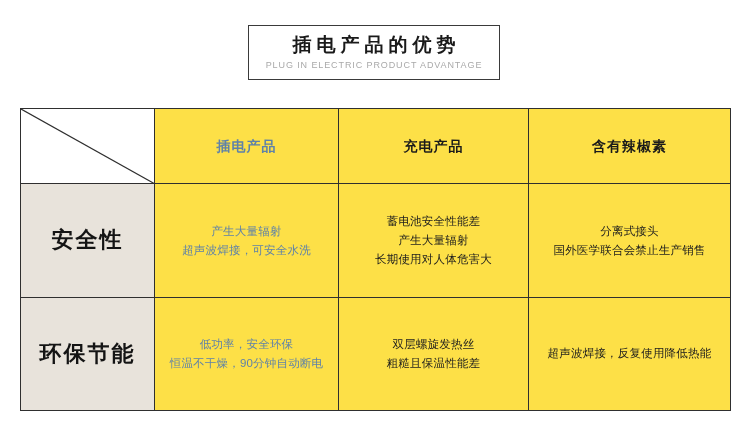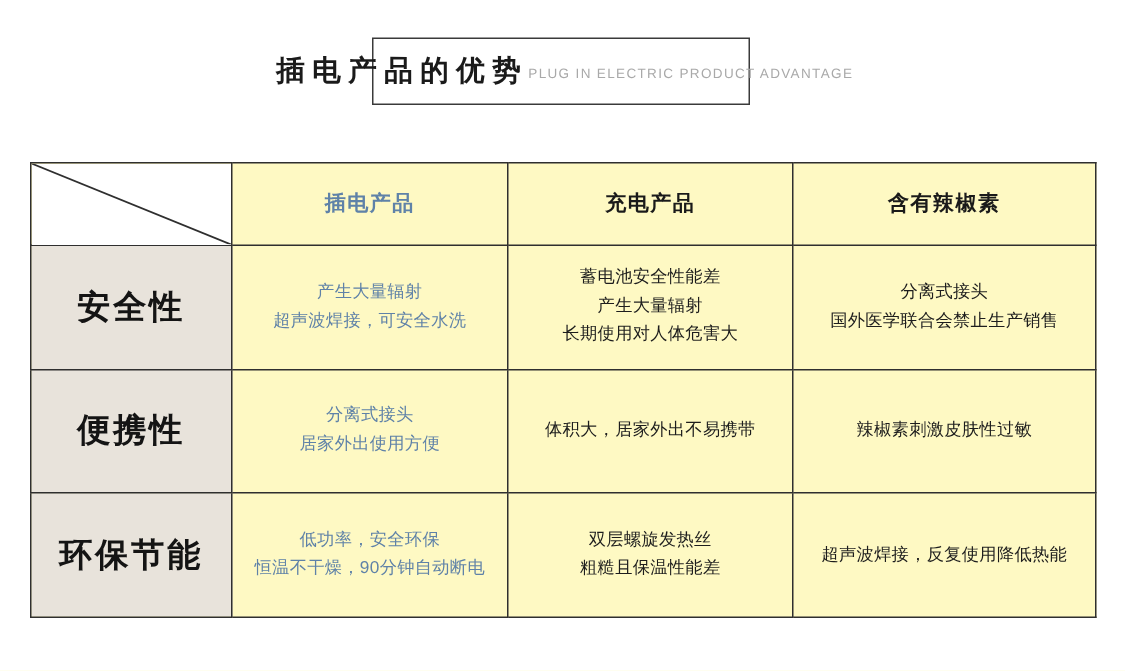--- a/index.html
+++ b/index.html
@@ -16,25 +16,25 @@
     font-family: "Liberation Sans", "DejaVu Sans", sans-serif;
     -webkit-font-smoothing: antialiased;
   }
 
   
   .title-box {
     position: absolute;
     left: 248px;
     top: 25px;
     width: 252px;
-    height: 45px;
+    height: 55px;
     border: 1px solid #3a3a3a;
     box-sizing: border-box;
     display: flex;
-    flex-direction: row;
+    flex-direction: column;
     align-items: center;
     justify-content: center;
     background: #ffffff;
   }
   .title-main {
     font-size: 19px;
     font-weight: bold;
     color: #1a1a1a;
     letter-spacing: 5px;
     text-indent: 5px;
@@ -52,21 +52,21 @@
 
   
   .cmp-table {
     position: absolute;
     left: 20px;
     top: 108px;
     width: 710px;
     height: 303px;
     border-collapse: collapse;
     table-layout: fixed;
-    background: #fef9c3;
+    background: #fde047;
     padding-left: 13px;
   }
   .cmp-table td {
     border: 1px solid #2f2f2f;
     padding: 0 6px;
     text-align: center;
     vertical-align: middle;
     box-sizing: border-box;
   }
 
@@ -177,41 +177,20 @@
           </div>
       </td>
       <td>
         <div class="cell-lines">
             <span class="ln">分离式接头</span>
             <span class="ln">国外医学联合会禁止生产销售</span>
           </div>
       </td>
     </tr>
 
-    <tr class="body-row">
-      <td class="cat-cell">
-        <span class="cat-label">便携性</span>
-      </td>
-      <td>
-        <div class="cell-lines accent">
-            <span class="ln">分离式接头</span>
-            <span class="ln">居家外出使用方便</span>
-          </div>
-      </td>
-      <td>
-        <div class="cell-lines">
-            <span class="ln">体积大，居家外出不易携带</span>
-          </div>
-      </td>
-      <td>
-        <div class="cell-lines">
-            <span class="ln">辣椒素刺激皮肤性过敏</span>
-          </div>
-      </td>
-    </tr>
 
     <tr class="body-row">
       <td class="cat-cell">
         <span class="cat-label">环保节能</span>
       </td>
       <td>
         <div class="cell-lines accent">
             <span class="ln">低功率，安全环保</span>
             <span class="ln">恒温不干燥，90分钟自动断电</span>
           </div>

